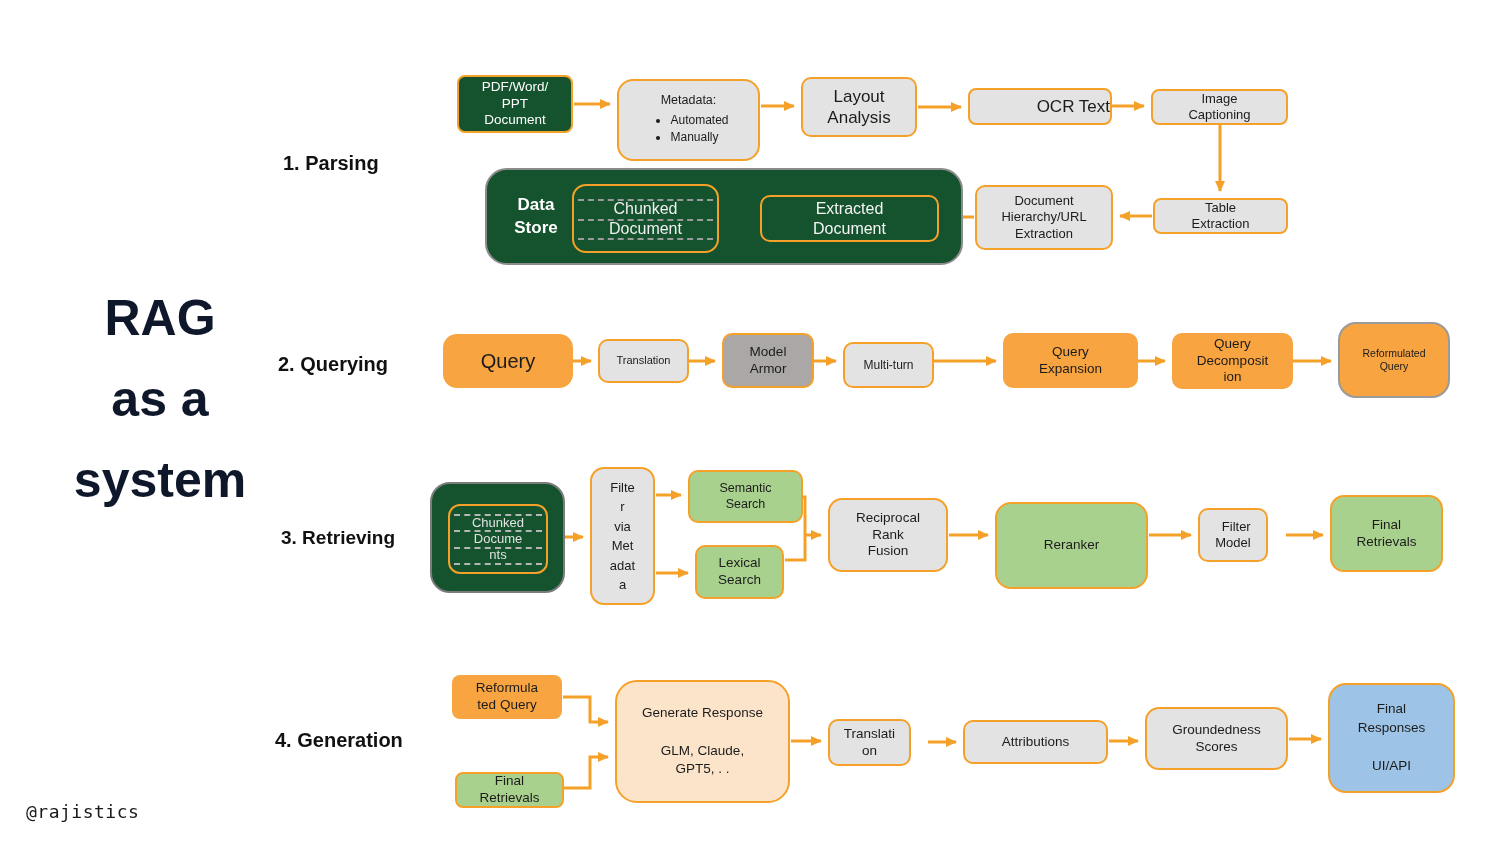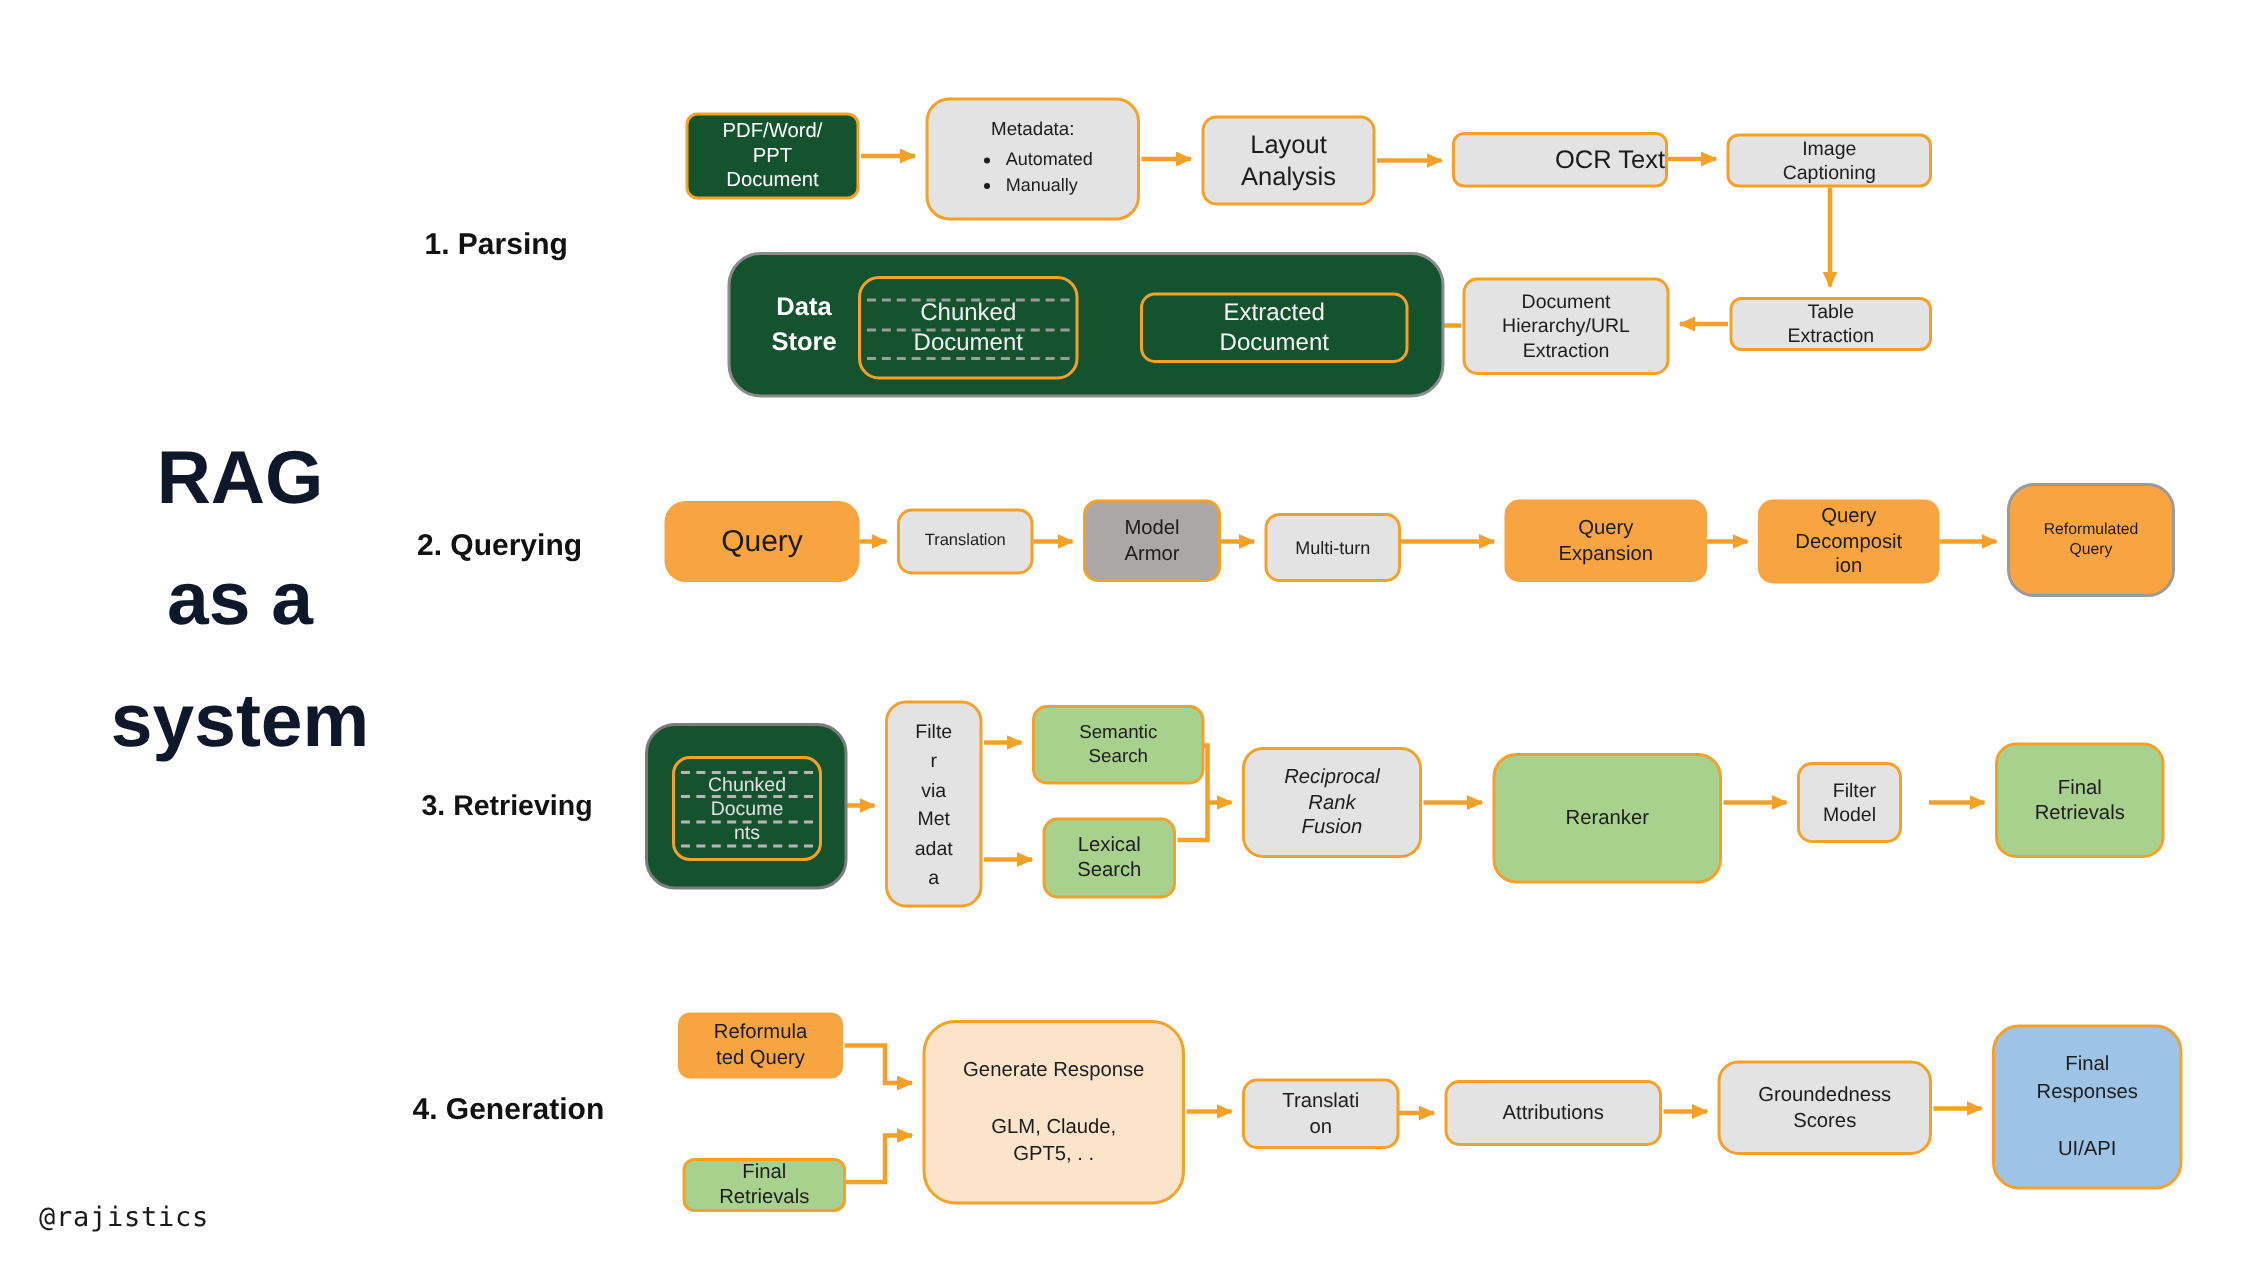--- a/index.html
+++ b/index.html
@@ -81,21 +81,21 @@
   <div class="stage-label" style="left:281px;top:527px;font-size:19px;">3. Retrieving</div>
   <div class="stage-label" style="left:275px;top:729px;">4. Generation</div>
   <div id="watermark">@rajistics</div>
 
   <div class="node darkbox" style="left:457px;top:75px;width:116px;height:58px;border:2.5px solid #f5a129;border-radius:8px;font-size:13.5px;">
     <span>PDF/Word/
 PPT
 Document</span>
   </div>
 
-  <div class="node lightgray" style="left:617px;top:65px;width:143px;height:82px;border-radius:16px;flex-direction:column;">
+  <div class="node lightgray" style="left:617px;top:79px;width:143px;height:82px;border-radius:16px;flex-direction:column;">
     <div class="meta-head">Metadata:</div>
     <ul class="meta-list">
       <li>Automated</li>
       <li>Manually</li>
     </ul>
   </div>
 
   <div class="node lightgray" style="left:801px;top:77px;width:116px;height:60px;border-radius:10px;font-size:17px;">
     <span>Layout
 Analysis</span>
@@ -194,21 +194,21 @@
   <div class="node green" style="left:688px;top:470px;width:115px;height:53px;border-radius:10px;font-size:12.5px;">
     <span>Semantic
 Search</span>
   </div>
 
   <div class="node green" style="left:695px;top:545px;width:89px;height:54px;border-radius:10px;font-size:13.5px;">
     <span>Lexical
 Search</span>
   </div>
 
-  <div class="node lightgray" style="left:828px;top:498px;width:120px;height:74px;border-radius:14px;font-size:13.5px;font-style:italic;">
+  <div class="node lightgray" style="left:828px;top:498px;width:120px;height:74px;border-radius:14px;font-size:13.5px;">
     <span>Reciprocal
 Rank
 Fusion</span>
   </div>
 
   <div class="node green" style="left:995px;top:491px;width:153px;height:87px;border-radius:16px;font-size:13.5px;margin-top:11px;">
     <span>Reranker</span>
   </div>
 
   <div class="node lightgray" style="left:1198px;top:508px;width:70px;height:54px;border-radius:10px;font-size:13px;text-align:right;">
@@ -231,21 +231,21 @@
 Retrievals</span>
   </div>
 
   <div class="node peach" style="left:615px;top:680px;width:175px;height:123px;border-radius:22px;font-size:13.5px;line-height:1.4;">
     <span>Generate Response
 
 GLM, Claude,
 GPT5,  . .</span>
   </div>
 
-  <div class="node lightgray" style="left:828px;top:719px;width:105px;height:47px;border-radius:10px;font-size:13.5px;">
+  <div class="node lightgray" style="left:828px;top:719px;width:83px;height:47px;border-radius:10px;font-size:13.5px;">
     <span>Translati
 on</span>
   </div>
 
   <div class="node lightgray" style="left:963px;top:720px;width:145px;height:44px;border-radius:10px;font-size:13.5px;">
     <span>Attributions</span>
   </div>
 
   <div class="node lightgray" style="left:1145px;top:707px;width:143px;height:63px;border-radius:14px;font-size:13.5px;">
     <span>Groundedness

